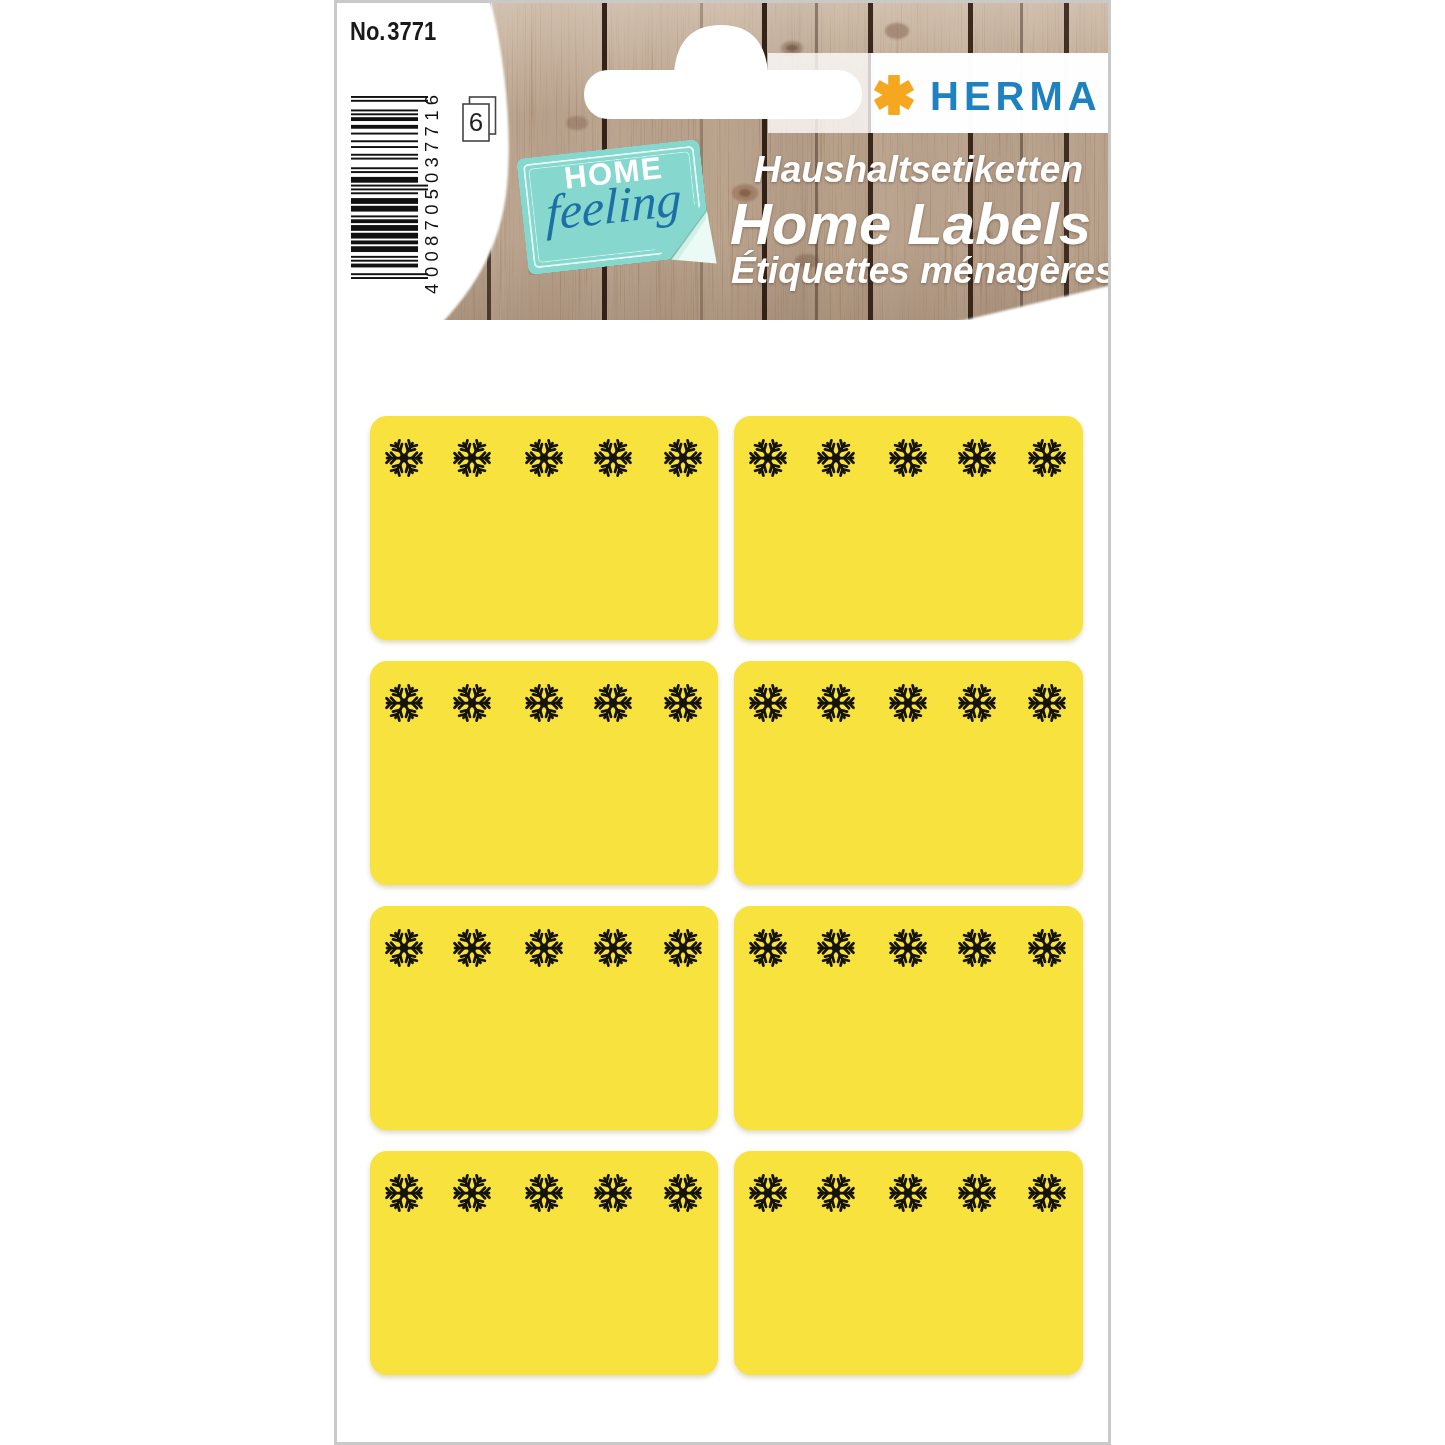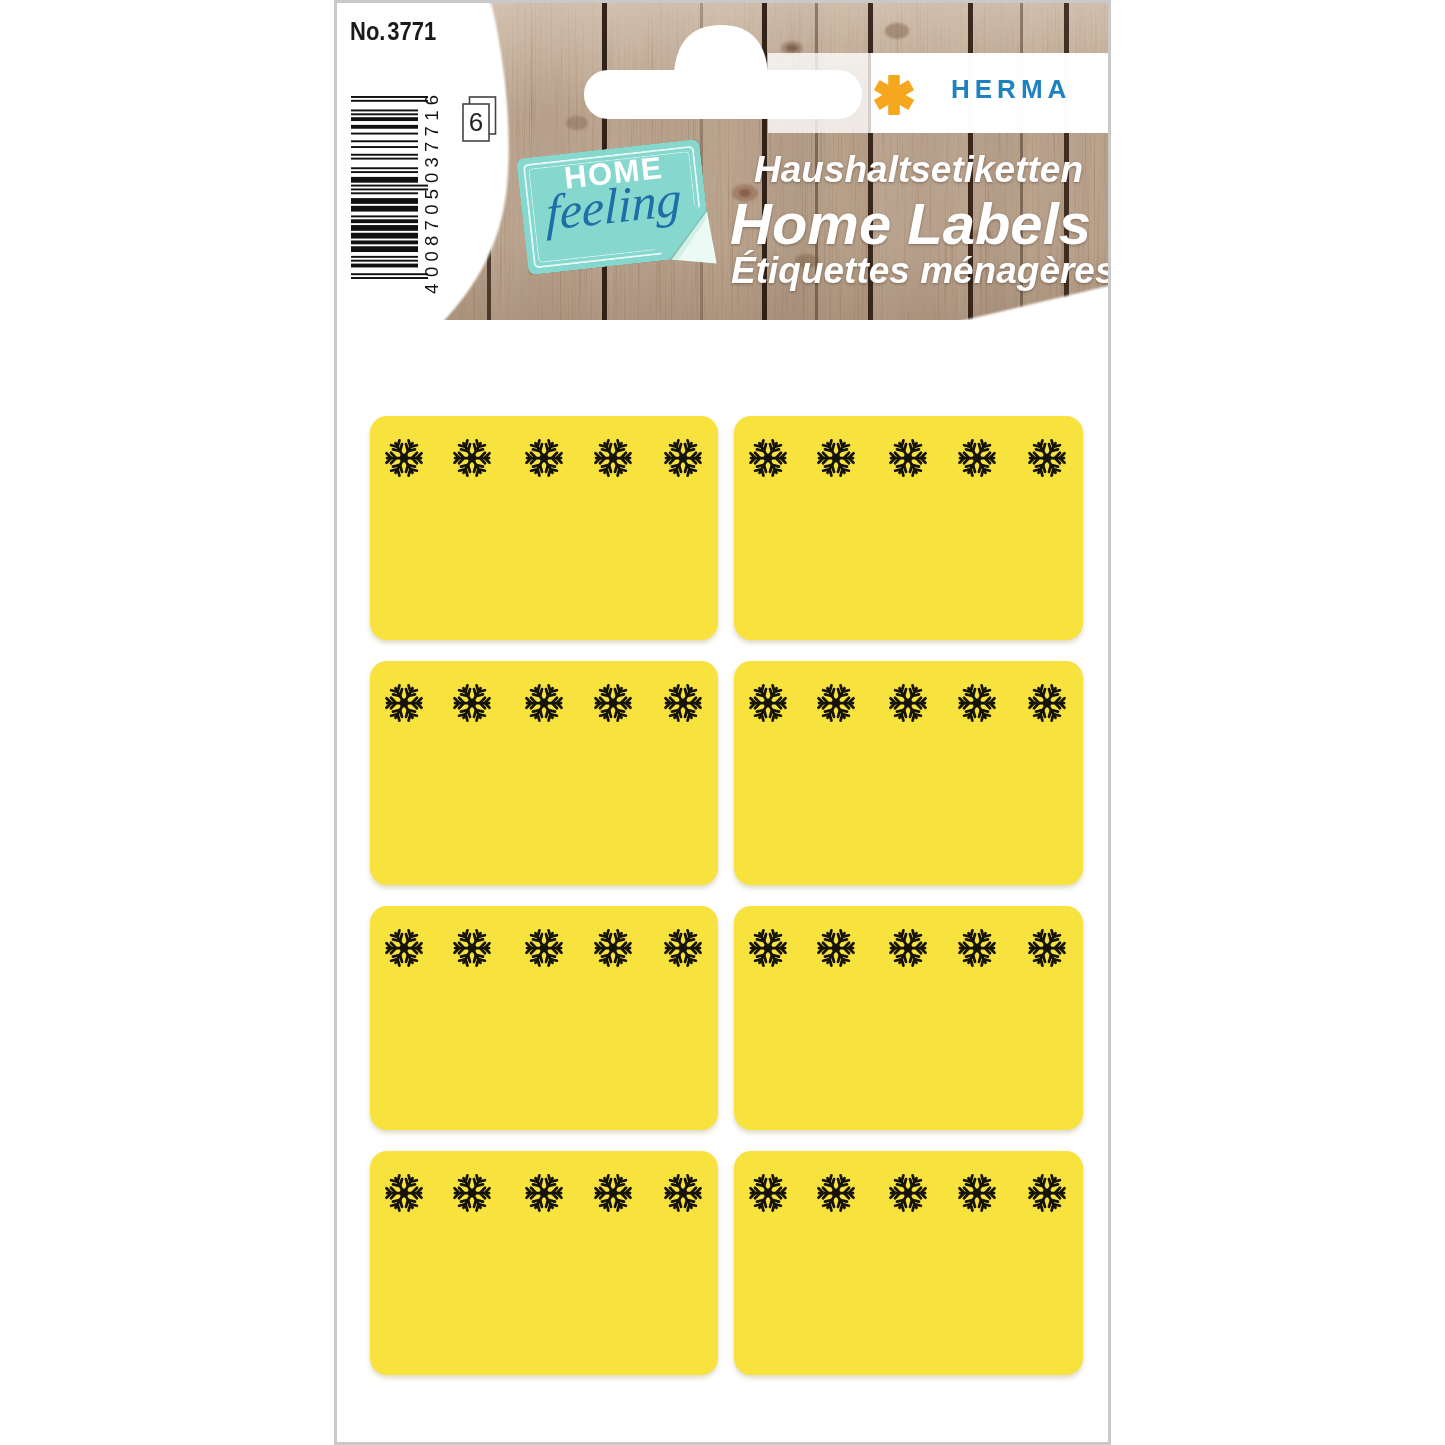--- a/index.html
+++ b/index.html
@@ -108,21 +108,21 @@
   </svg>
 
   <svg class="abs" style="left:536px;top:71px" width="42" height="42" viewBox="0 0 42 42">
     <g fill="#f5a71f" transform="translate(21,21)">
       <rect x="-5.8" y="-20" width="11.6" height="40" rx="1"></rect>
       <rect x="-5.8" y="-20" width="11.6" height="40" rx="1" transform="rotate(60)"></rect>
       <rect x="-5.8" y="-20" width="11.6" height="40" rx="1" transform="rotate(120)"></rect>
     </g>
   </svg>
 
-  <div class="abs" style="left:614px;top:71px;font-size:26px;font-weight:700;color:#1f82c0;letter-spacing:5px;transform:scaleX(1.0);transform-origin:left top;">HERMA</div>
+  <div class="abs" style="left:593px;top:71px;font-size:40px;font-weight:700;color:#1f82c0;letter-spacing:5px;transform:scaleX(1.0);transform-origin:left top;">HERMA</div>
 
   <div class="abs" style="left:417px;top:146px;width:329px;text-align:right;font-size:37px;font-style:italic;font-weight:700;color:#ffffff;text-shadow:0 1px 3px rgba(60,40,25,.45);white-space:nowrap;">Haushaltsetiketten</div>
 
   <div class="abs" style="left:393px;top:187px;width:356px;text-align:center;font-size:58px;font-style:italic;font-weight:700;color:#ffffff;text-shadow:0 1px 3px rgba(60,40,25,.45);white-space:nowrap;transform:scaleX(1);transform-origin:right top;">Home Labels</div>
 
   <div class="abs" style="left:363px;top:247px;width:378px;text-align:right;font-size:37px;font-style:italic;font-weight:700;color:#ffffff;text-shadow:0 1px 3px rgba(60,40,25,.45);white-space:nowrap;padding-left:31px;">Étiquettes ménagères</div>
 
   <div class="abs" style="left:179px;top:156px;width:184px;height:117px;transform:rotate(-6.3deg);transform-origin:0 0;">
     <div class="abs" style="left:0;top:0;width:100%;height:100%;background:#86d8ce;border-radius:8px;clip-path:polygon(0 0,100% 0,100% 61%,77% 100%,0 100%);box-shadow:2px 3px 6px rgba(40,30,20,.35);"></div>
     <div class="abs" style="left:6px;top:6px;width:172px;height:105px;border:2px solid rgba(255,255,255,.8);border-radius:6px;clip-path:polygon(0 0,100% 0,100% 58%,74% 100%,0 100%);"></div>

